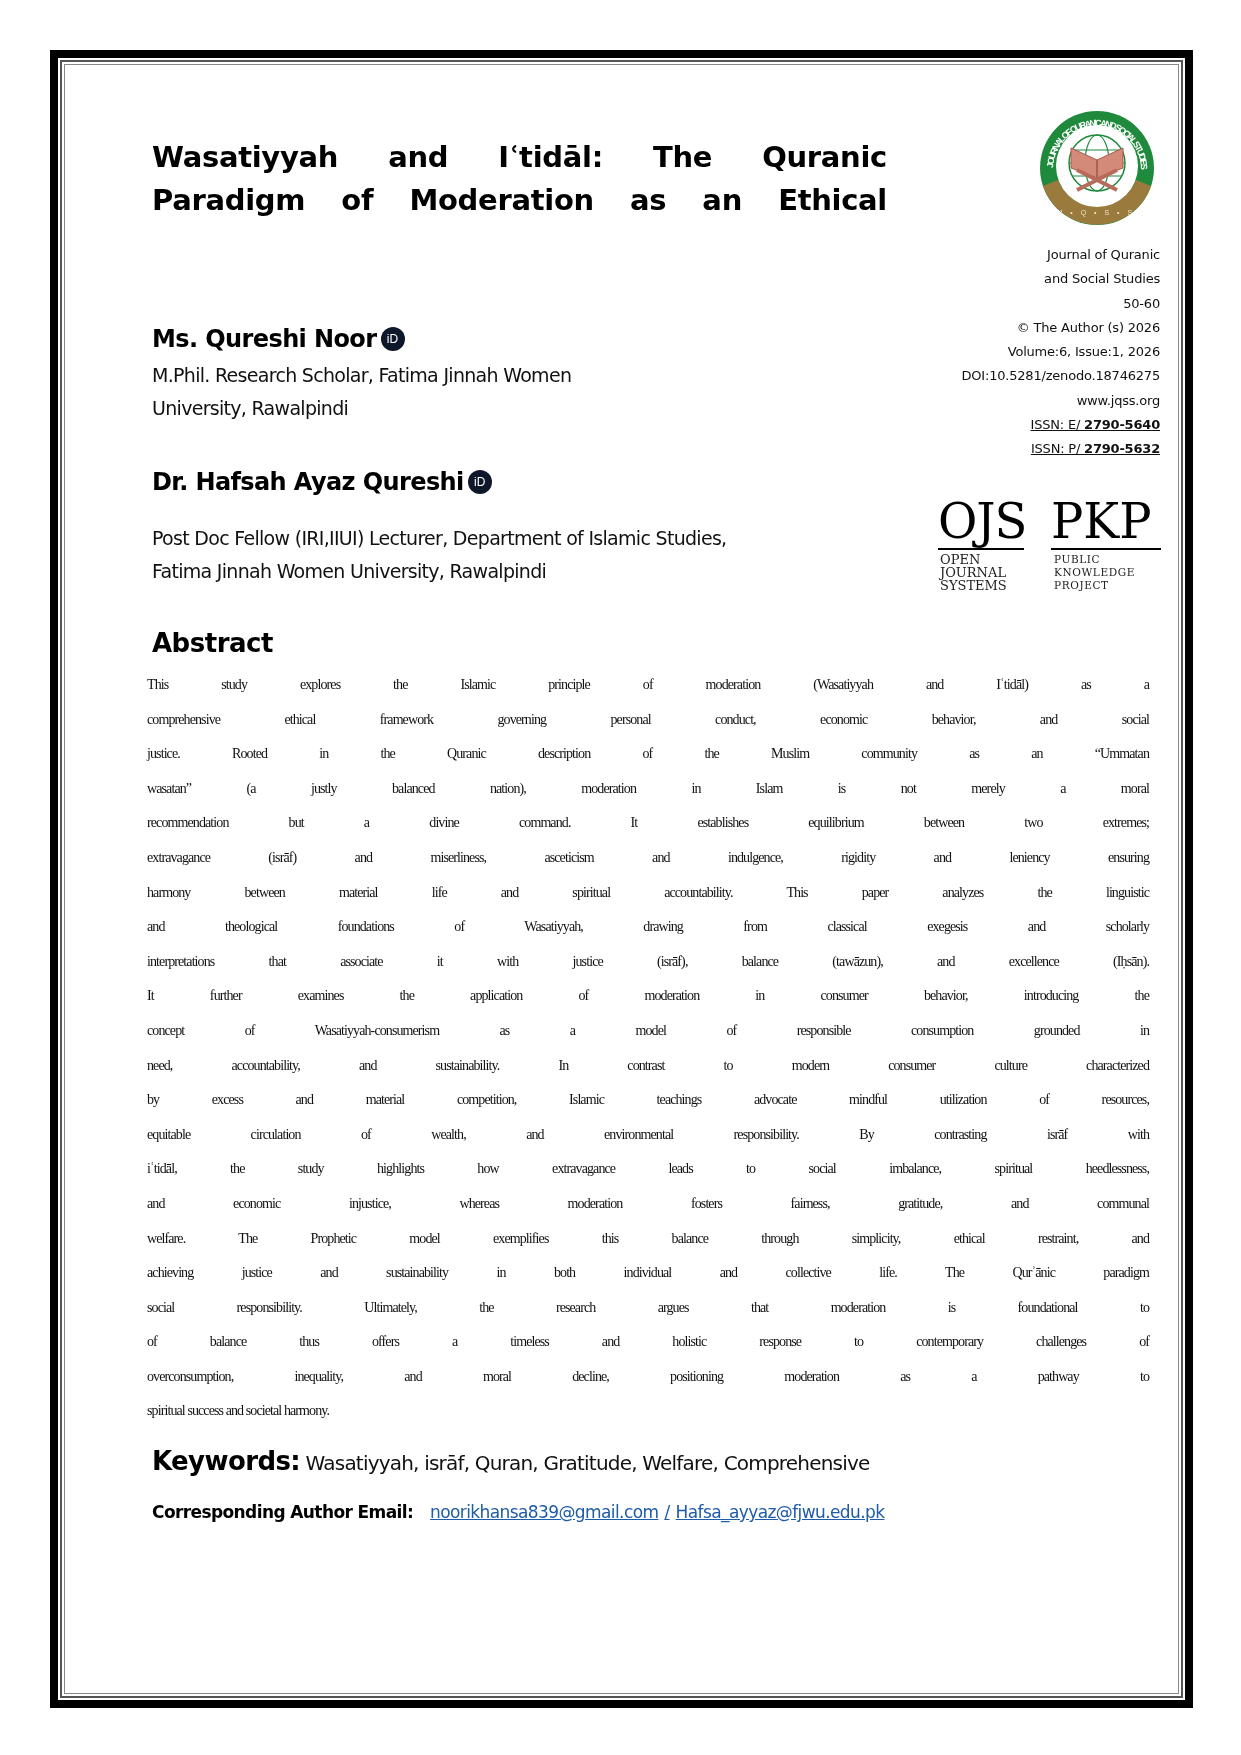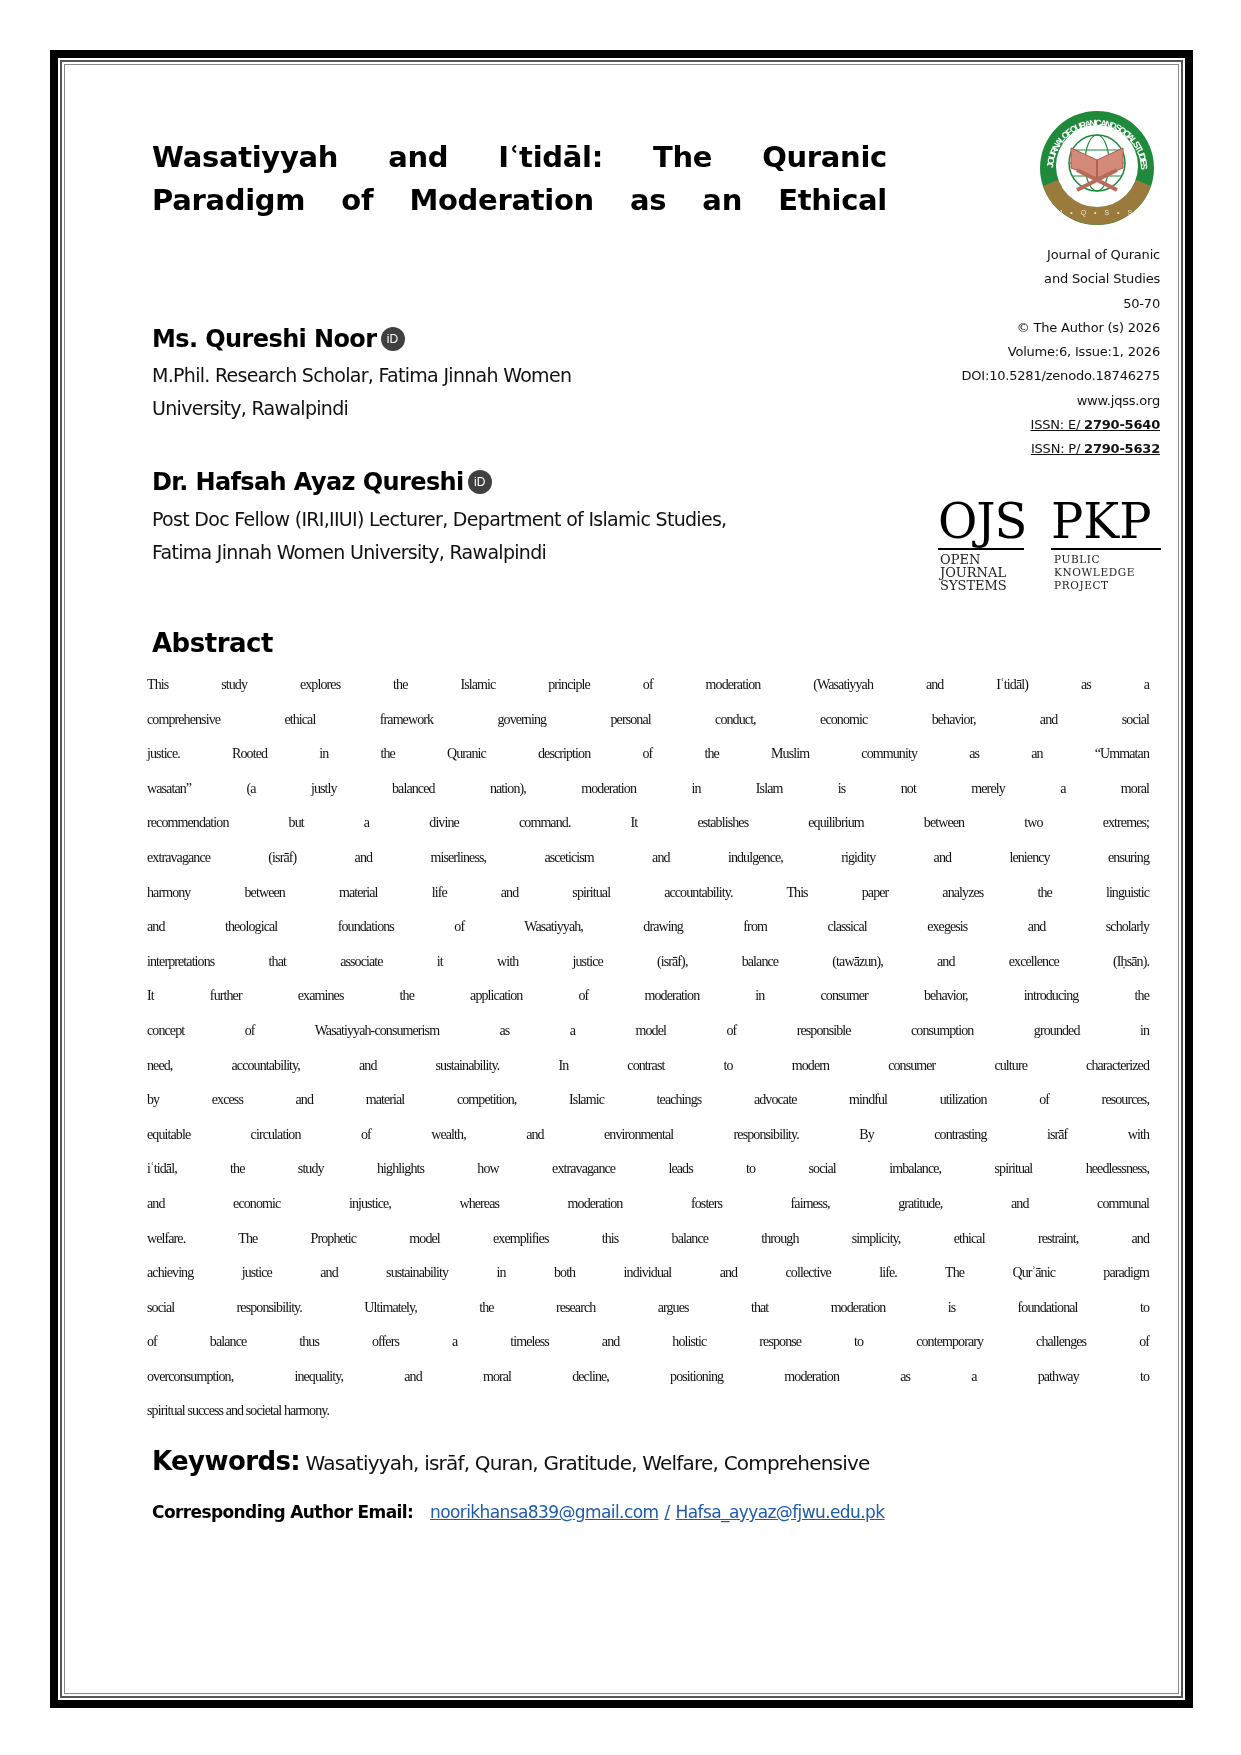--- a/index.html
+++ b/index.html
@@ -48,21 +48,21 @@
   .ojs-small { left: 2px; font-size: 13px; }
   .pkp-small { left: 116px; font-size: 10.5px; letter-spacing: 0.6px; }
 
   .author-name {
     position: absolute; left: 152px; font-family: "DejaVu Sans", sans-serif;
     font-weight: bold; font-size: 24px; color: #000; letter-spacing: -0.6px;
     display: flex; align-items: center; gap: 4px;
   }
   .orcid {
     display: inline-flex; width: 24px; height: 24px; border-radius: 50%;
-    background: #404040; color: #fff; font-size: 12px; font-weight: normal;
+    background: #0f172a; color: #fff; font-size: 12px; font-weight: normal;
     align-items: center; justify-content: center; letter-spacing: 0;
     font-family: "Liberation Sans", sans-serif;
   }
   .affil {
     position: absolute; left: 152px; font-family: "DejaVu Sans", sans-serif;
     font-size: 19px; line-height: 33px; color: #111; letter-spacing: -0.7px;
   }
 
   .abstract-heading {
     position: absolute; left: 152px; top: 628px; font-family: "DejaVu Sans", sans-serif;
@@ -120,21 +120,21 @@
     <line x1="38" y1="68" x2="86" y2="68" stroke="#1f8a3c" stroke-width="1"></line>
     <path d="M 36 40 L 62 52 L 88 40 L 88 60 L 62 70 L 36 60 Z" fill="#d48a78" stroke="#a55a4a" stroke-width="1"></path>
     <path d="M 62 52 L 62 70" stroke="#8e4a3c" stroke-width="1.2"></path>
     <path d="M 42 82 L 82 62 M 42 62 L 82 82" stroke="#b86b5b" stroke-width="4"></path>
   </svg>
 </div>
 
 <div class="meta">
   <div>Journal of Quranic</div>
   <div>and Social Studies</div>
-  <div>50-70</div>
+  <div>50-60</div>
   <div>© The Author (s) 2026</div>
   <div>Volume:6, Issue:1, 2026</div>
   <div>DOI:10.5281/zenodo.18746275</div>
   <div>www.jqss.org</div>
   <div class="issn"><span>ISSN: E/ </span><b>2790-5640</b></div>
   <div class="issn"><span>ISSN: P/ </span><b>2790-5632</b></div>
 </div>
 
 <div class="ojs-pkp">
   <div class="ojs-big">OJS</div>
@@ -159,21 +159,21 @@
 </div>
 <div class="affil" style="top:359px;">
   <div>M.Phil. Research Scholar,  Fatima Jinnah Women</div>
   <div>University, Rawalpindi</div>
 </div>
 
 <div class="author-name" style="top:468px;">
   <span>Dr. Hafsah Ayaz Qureshi</span>
   <span class="orcid">iD</span>
 </div>
-<div class="affil" style="top:503px;">
+<div class="affil" style="top:522px;">
   <div>Post Doc Fellow (IRI,IIUI) Lecturer, Department of Islamic Studies,</div>
   <div>Fatima Jinnah Women University, Rawalpindi</div>
 </div>
 
 <div class="abstract-heading">Abstract</div>
 <div class="abstract-body">
   <span class="abstract-line">This study explores the Islamic principle of moderation (Wasatiyyah and Iʿtidāl) as a</span>
   <span class="abstract-line">comprehensive ethical framework governing personal conduct, economic behavior, and social</span>
   <span class="abstract-line">justice. Rooted in the Quranic description of the Muslim community as an “Ummatan</span>
   <span class="abstract-line">wasatan” (a justly balanced nation), moderation in Islam is not merely a moral</span>

